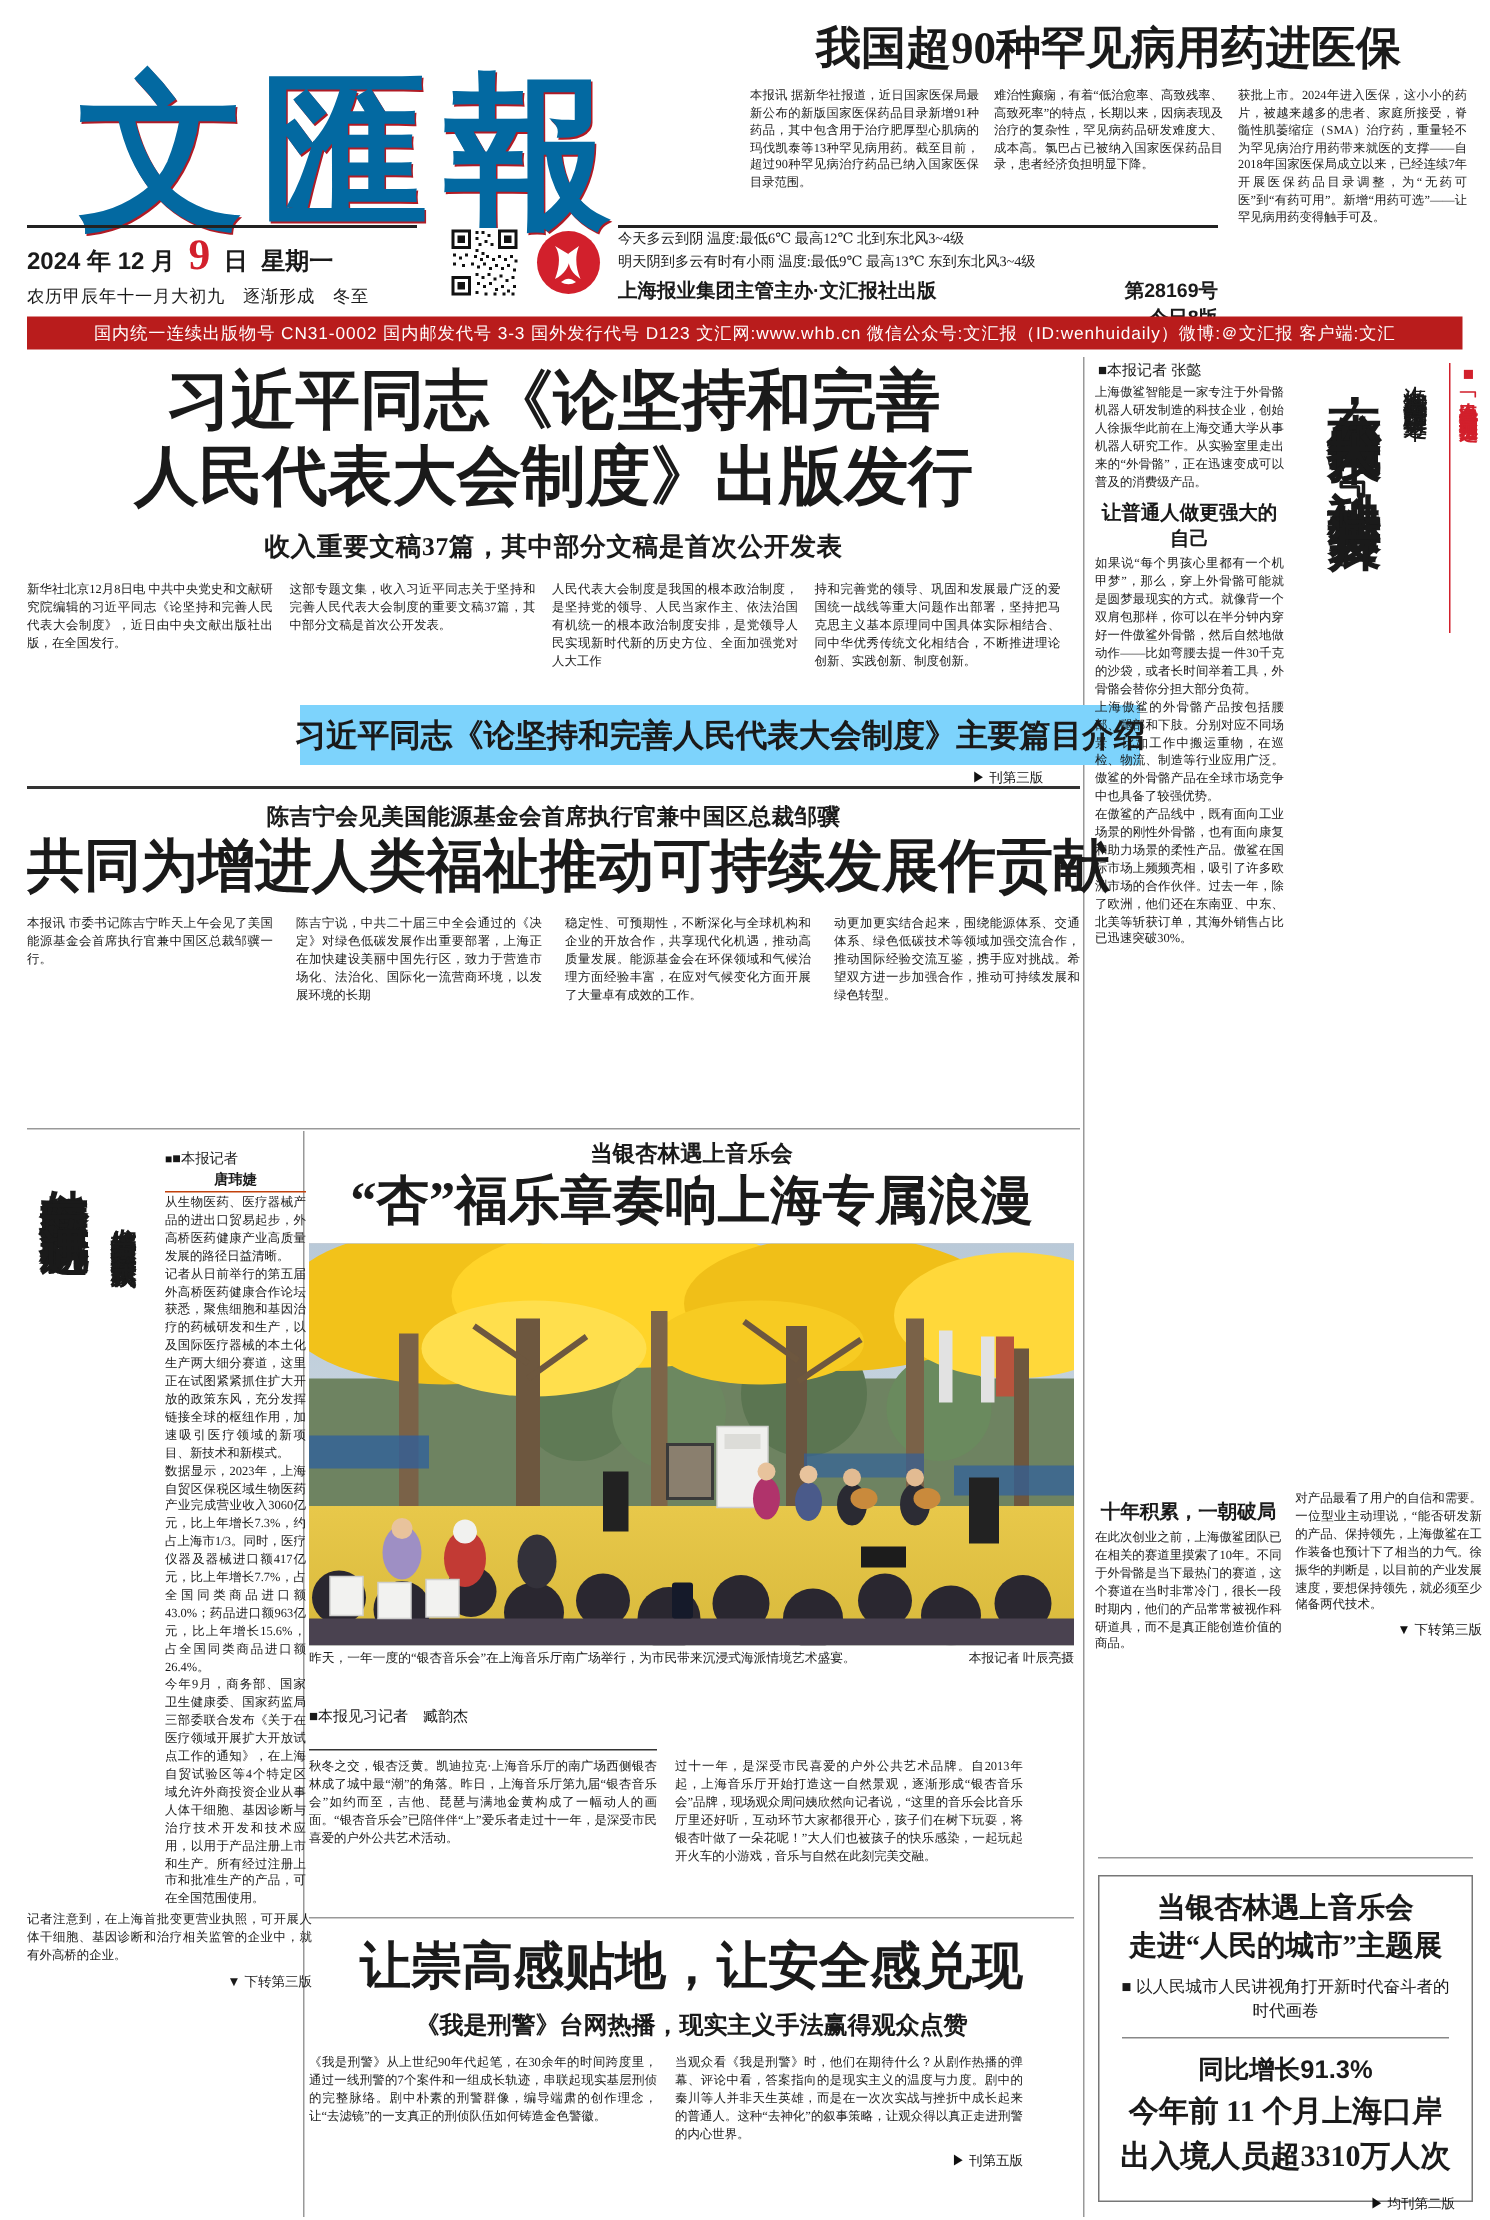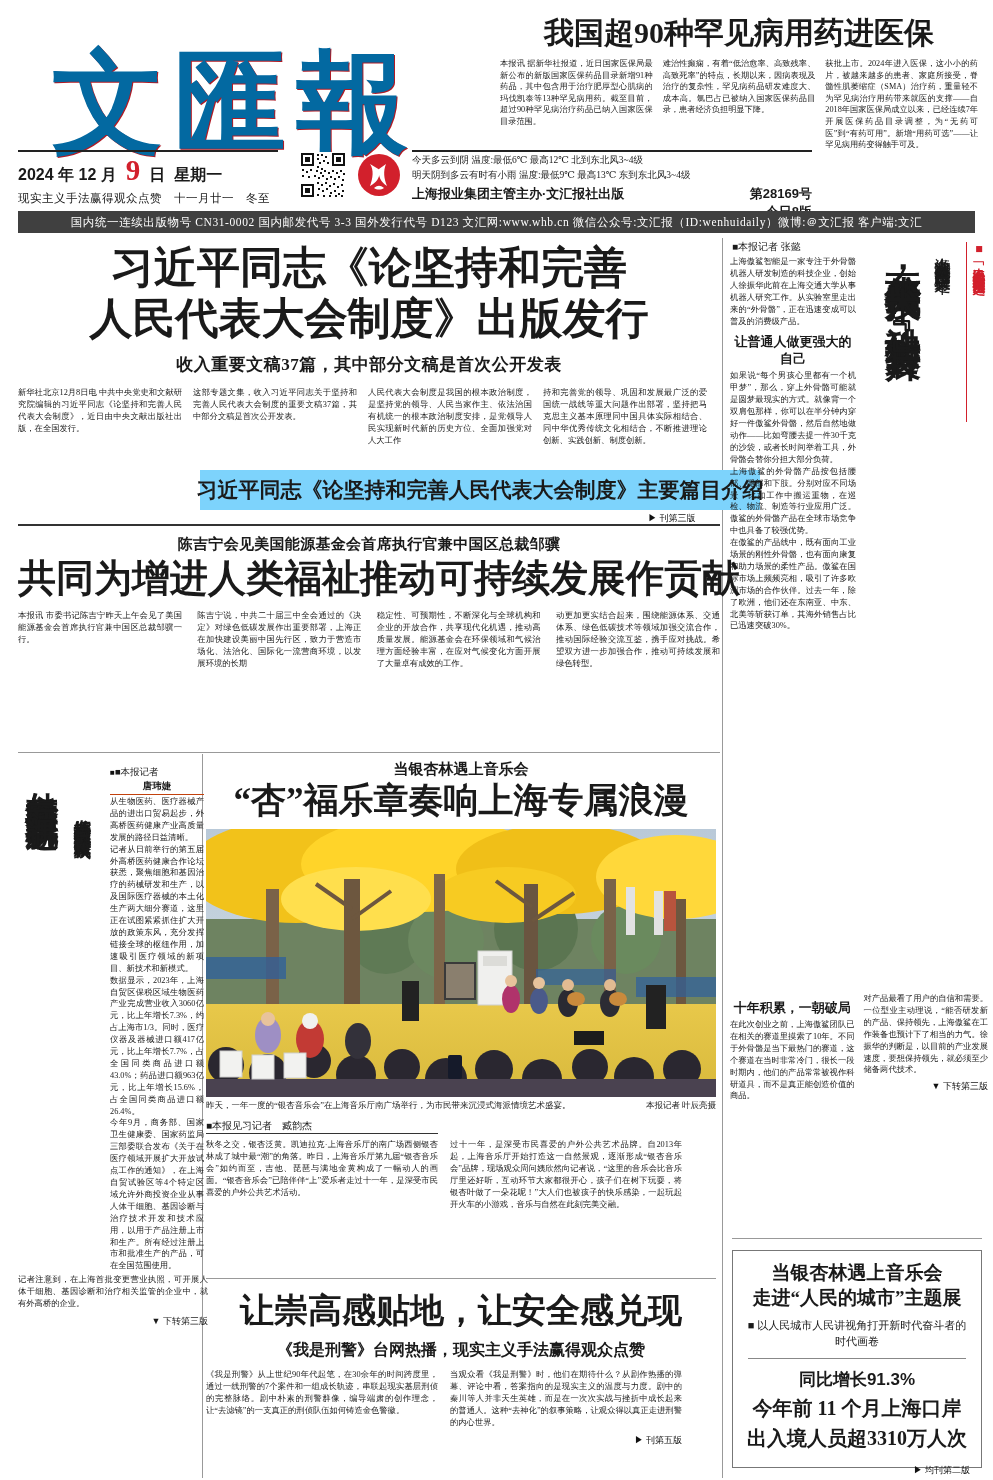--- a/index.html
+++ b/index.html
@@ -53,22 +53,22 @@
     font-family: "Liberation Serif", serif;
     font-weight: 700; font-size: 30px; letter-spacing: 0px;
     text-align:center; line-height: 34px; white-space: nowrap;
   }
   .toplead-cols { display:flex; gap:10px; margin-top: 8px; }
   .toplead-cols .col { width: 153px; font-size: 8.2px; line-height: 11.6px; text-align: justify; }
 
   
   .redbar {
     position:absolute; left: 18px; top: 211px; width: 957px; height: 22px;
-    background: #404040; color: #fff;
-    font-family:Liberation Serif, serif;
+    background: #b91c1c; color: #fff;
+    font-family:Liberation Sans, sans-serif;
     font-size: 11.5px; font-weight:400;
     display:flex; align-items:center; justify-content:center;
     letter-spacing: .6px; white-space:nowrap; overflow:hidden;
   }
 
   
   .body { position:absolute; left:0; top:238px; width:993px; height:1242px; }
 
   .vline { position:absolute; background:#999; width:1px; }
   .hline { position:absolute; background:#999; height:1px; }
@@ -181,21 +181,21 @@
     font-size: 35px; line-height: 44px; text-align:center; white-space:nowrap;
   }
   .photo { position:relative; width: 510px; height: 268px; margin-top: 6px; overflow:hidden; background:#8a9bb0; }
   .photo svg { display:block; }
   .photo-cap {
     display:flex; align-items:flex-start;
     font-size: 8.5px; padding-top: 3px; gap: 10px;
   }
   .photo-cap .t { flex: 1; }
   .photo-cap .c { white-space:nowrap; }
-  .c-by { font-family:"Liberation Sans",sans-serif; font-size:10px; margin-top: 7px; border-bottom:1px solid #333; padding-bottom:0; width:232px;}
+  .c-by { font-family:"Liberation Sans",sans-serif; font-size:10px; margin-top: 25px; border-bottom:1px solid #333; padding-bottom:15px; width:232px;}
   .c-cols { display:flex; gap: 12px; margin-top: 5px; }
   .c-cols .col { width: 232px; font-size: 8.3px; line-height: 11.9px; text-align: justify; }
 
   
   .botcenter { position:absolute; left: 206px; top: 1050px; width: 510px; }
   .b-head { font-family:"Liberation Sans",sans-serif; font-weight:700; font-size: 34px; text-align:center; letter-spacing:0; white-space:nowrap;}
   .b-sub { font-family:"Liberation Serif",serif; font-weight:700; font-size: 16px; text-align:center; margin-top: 6px; }
   .b-cols { display:flex; gap: 12px; margin-top: 8px; }
   .b-cols .col { width: 232px; font-size: 8.3px; line-height: 11.9px; text-align: justify; }
 
@@ -223,21 +223,21 @@
     <div class="nameplate">文匯報</div>
 
     <div class="date-block">
       <div class="date-rule-top"></div>
       <div class="date-line1">
         <span>2024 年 12 月</span>
         <span class="big-day">9</span>
         <span>日</span>
         <span>星期一</span>
       </div>
-      <div class="date-line2">现实主义手法赢得观众点赞　十一月廿一　冬至</div>
+      <div class="date-line2">农历甲辰年十一月大初九　逐渐形成　冬至</div>
     </div>
 
     <div class="qr">
       <svg width="46" height="46" viewBox="0 0 46 46">
         <rect width="46" height="46" fill="#fff"></rect>
         <g fill="#111">
           <rect x="1" y="1" width="13" height="13"></rect>
             <rect x="3" y="3" width="9" height="9" fill="#fff"></rect>
             <rect x="5" y="5" width="5" height="5"></rect>
           <rect x="32" y="1" width="13" height="13"></rect>

